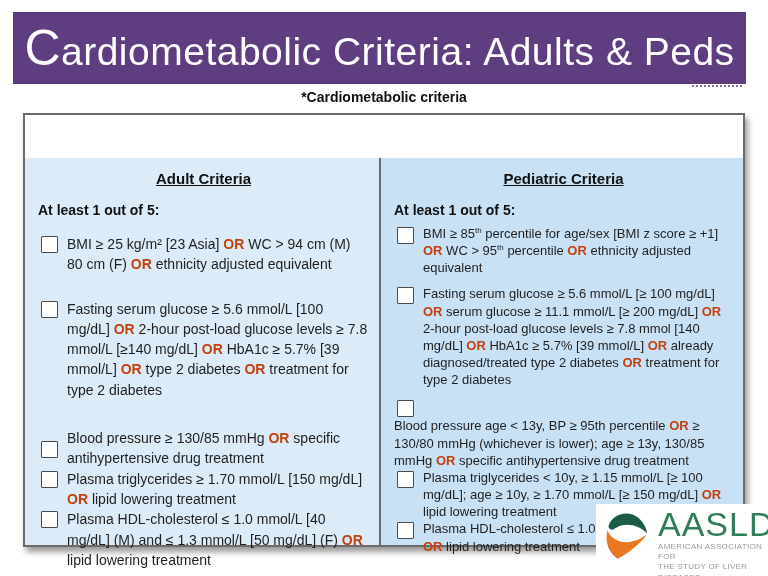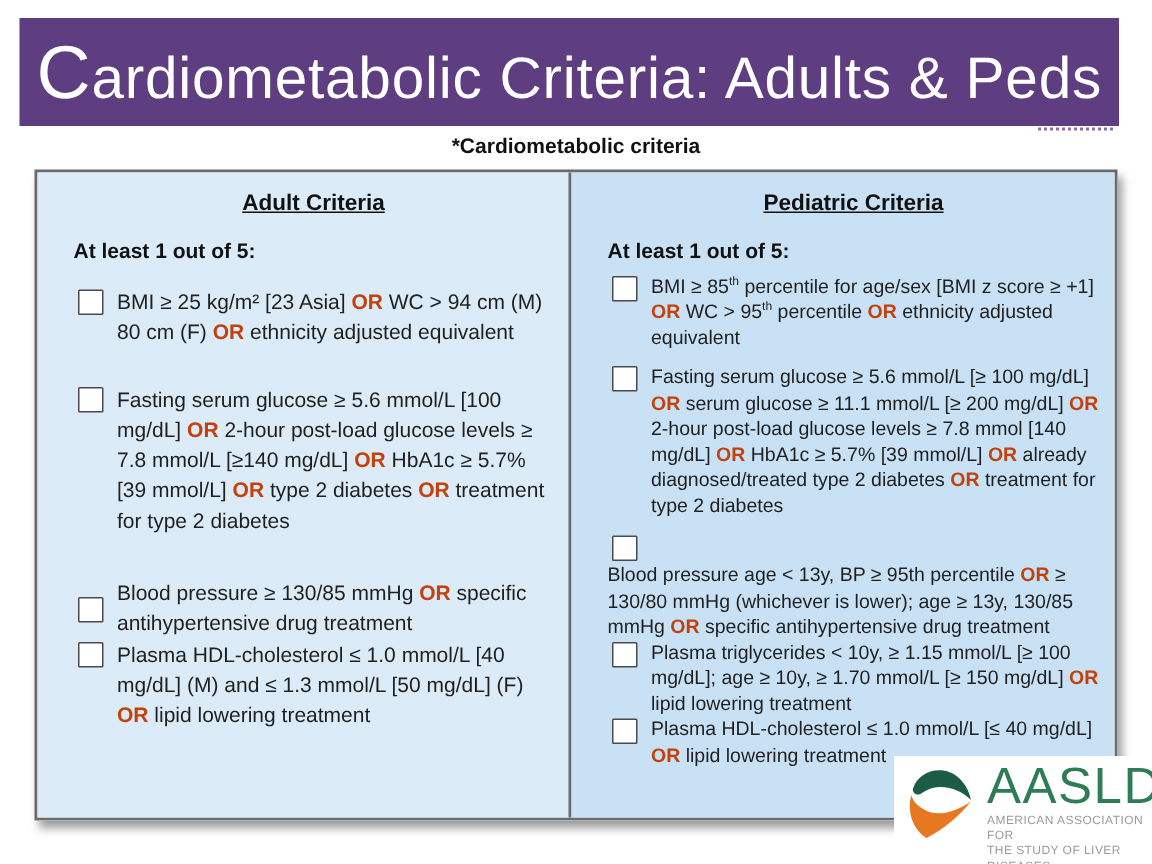--- a/index.html
+++ b/index.html
@@ -24,21 +24,21 @@
   .subtitle{
     position:absolute;left:0;top:89px;width:100%;text-align:center;
     font-size:14px;font-weight:700;color:#111;
   }
   
   .criteria-table{
     position:absolute;left:23px;top:113px;width:722px;height:434px;
     border:2px solid #6b6b6b;box-shadow:3px 5px 6px rgba(0,0,0,.40);
     display:flex;box-sizing:border-box;
   }
-  .col{box-sizing:border-box;padding:8px 10px 0 24px;}
+  .col{box-sizing:border-box;padding:8px 10px 0 13px;margin-top:43px;}
   .col.adult{width:356px;background:#dcebf8;border-right:2px solid #6b6b6b;}
   .col.pediatric{flex:1;background:#c9e1f5;}
   .col-header{
     text-align:center;font-size:15px;font-weight:700;text-decoration:underline;
     margin:4px 0 0 0;color:#111;
   }
   .col-sub{font-size:14px;font-weight:700;margin-top:15px;color:#111;}
   .item{display:flex;align-items:flex-start;}
   .checkbox{
     width:15px;height:15px;flex:0 0 15px;background:#ffffff;
@@ -98,20 +98,24 @@
       <div class="item">
         <span class="checkbox"></span>
         <span class="item-text"><span>Fasting serum glucose ≥ 5.6 mmol/L [100 mg/dL] </span><span class="or">OR</span><span> 2-hour post-load glucose levels ≥ 7.8 mmol/L [≥140 mg/dL] </span><span class="or">OR</span><span> HbA1c ≥ 5.7% [39 mmol/L] </span><span class="or">OR</span><span> type 2 diabetes </span><span class="or">OR</span><span> treatment for type 2 diabetes</span></span>
       </div>
       <div class="item">
         <span class="checkbox"></span>
         <span class="item-text"><span>Blood pressure ≥ 130/85 mmHg </span><span class="or">OR</span><span> specific antihypertensive drug treatment</span></span>
       </div>
       <div class="item">
         <span class="checkbox"></span>
+        <span class="item-text"><span>Plasma triglycerides ≥ 1.70 mmol/L  [150 mg/dL] </span><span class="or">OR</span><span> lipid lowering treatment</span></span>
+      </div>
+      <div class="item">
+        <span class="checkbox"></span>
         <span class="item-text"><span>Plasma HDL-cholesterol ≤ 1.0 mmol/L [40 mg/dL] (M) and ≤ 1.3 mmol/L [50 mg/dL] (F) </span><span class="or">OR</span><span> lipid lowering treatment</span></span>
       </div>
     </div>
 
     <div class="col pediatric">
       <div class="col-header">Pediatric Criteria</div>
       <div class="col-sub">At least 1 out of 5:</div>
       <div class="item">
         <span class="checkbox"></span>
         <span class="item-text"><span>BMI ≥ 85</span><sup>th</sup><span> percentile for age/sex [BMI z score ≥ +1] </span><span class="or">OR</span><span> WC &gt; 95</span><sup>th</sup><span> percentile </span><span class="or">OR</span><span> ethnicity adjusted equivalent</span></span>

